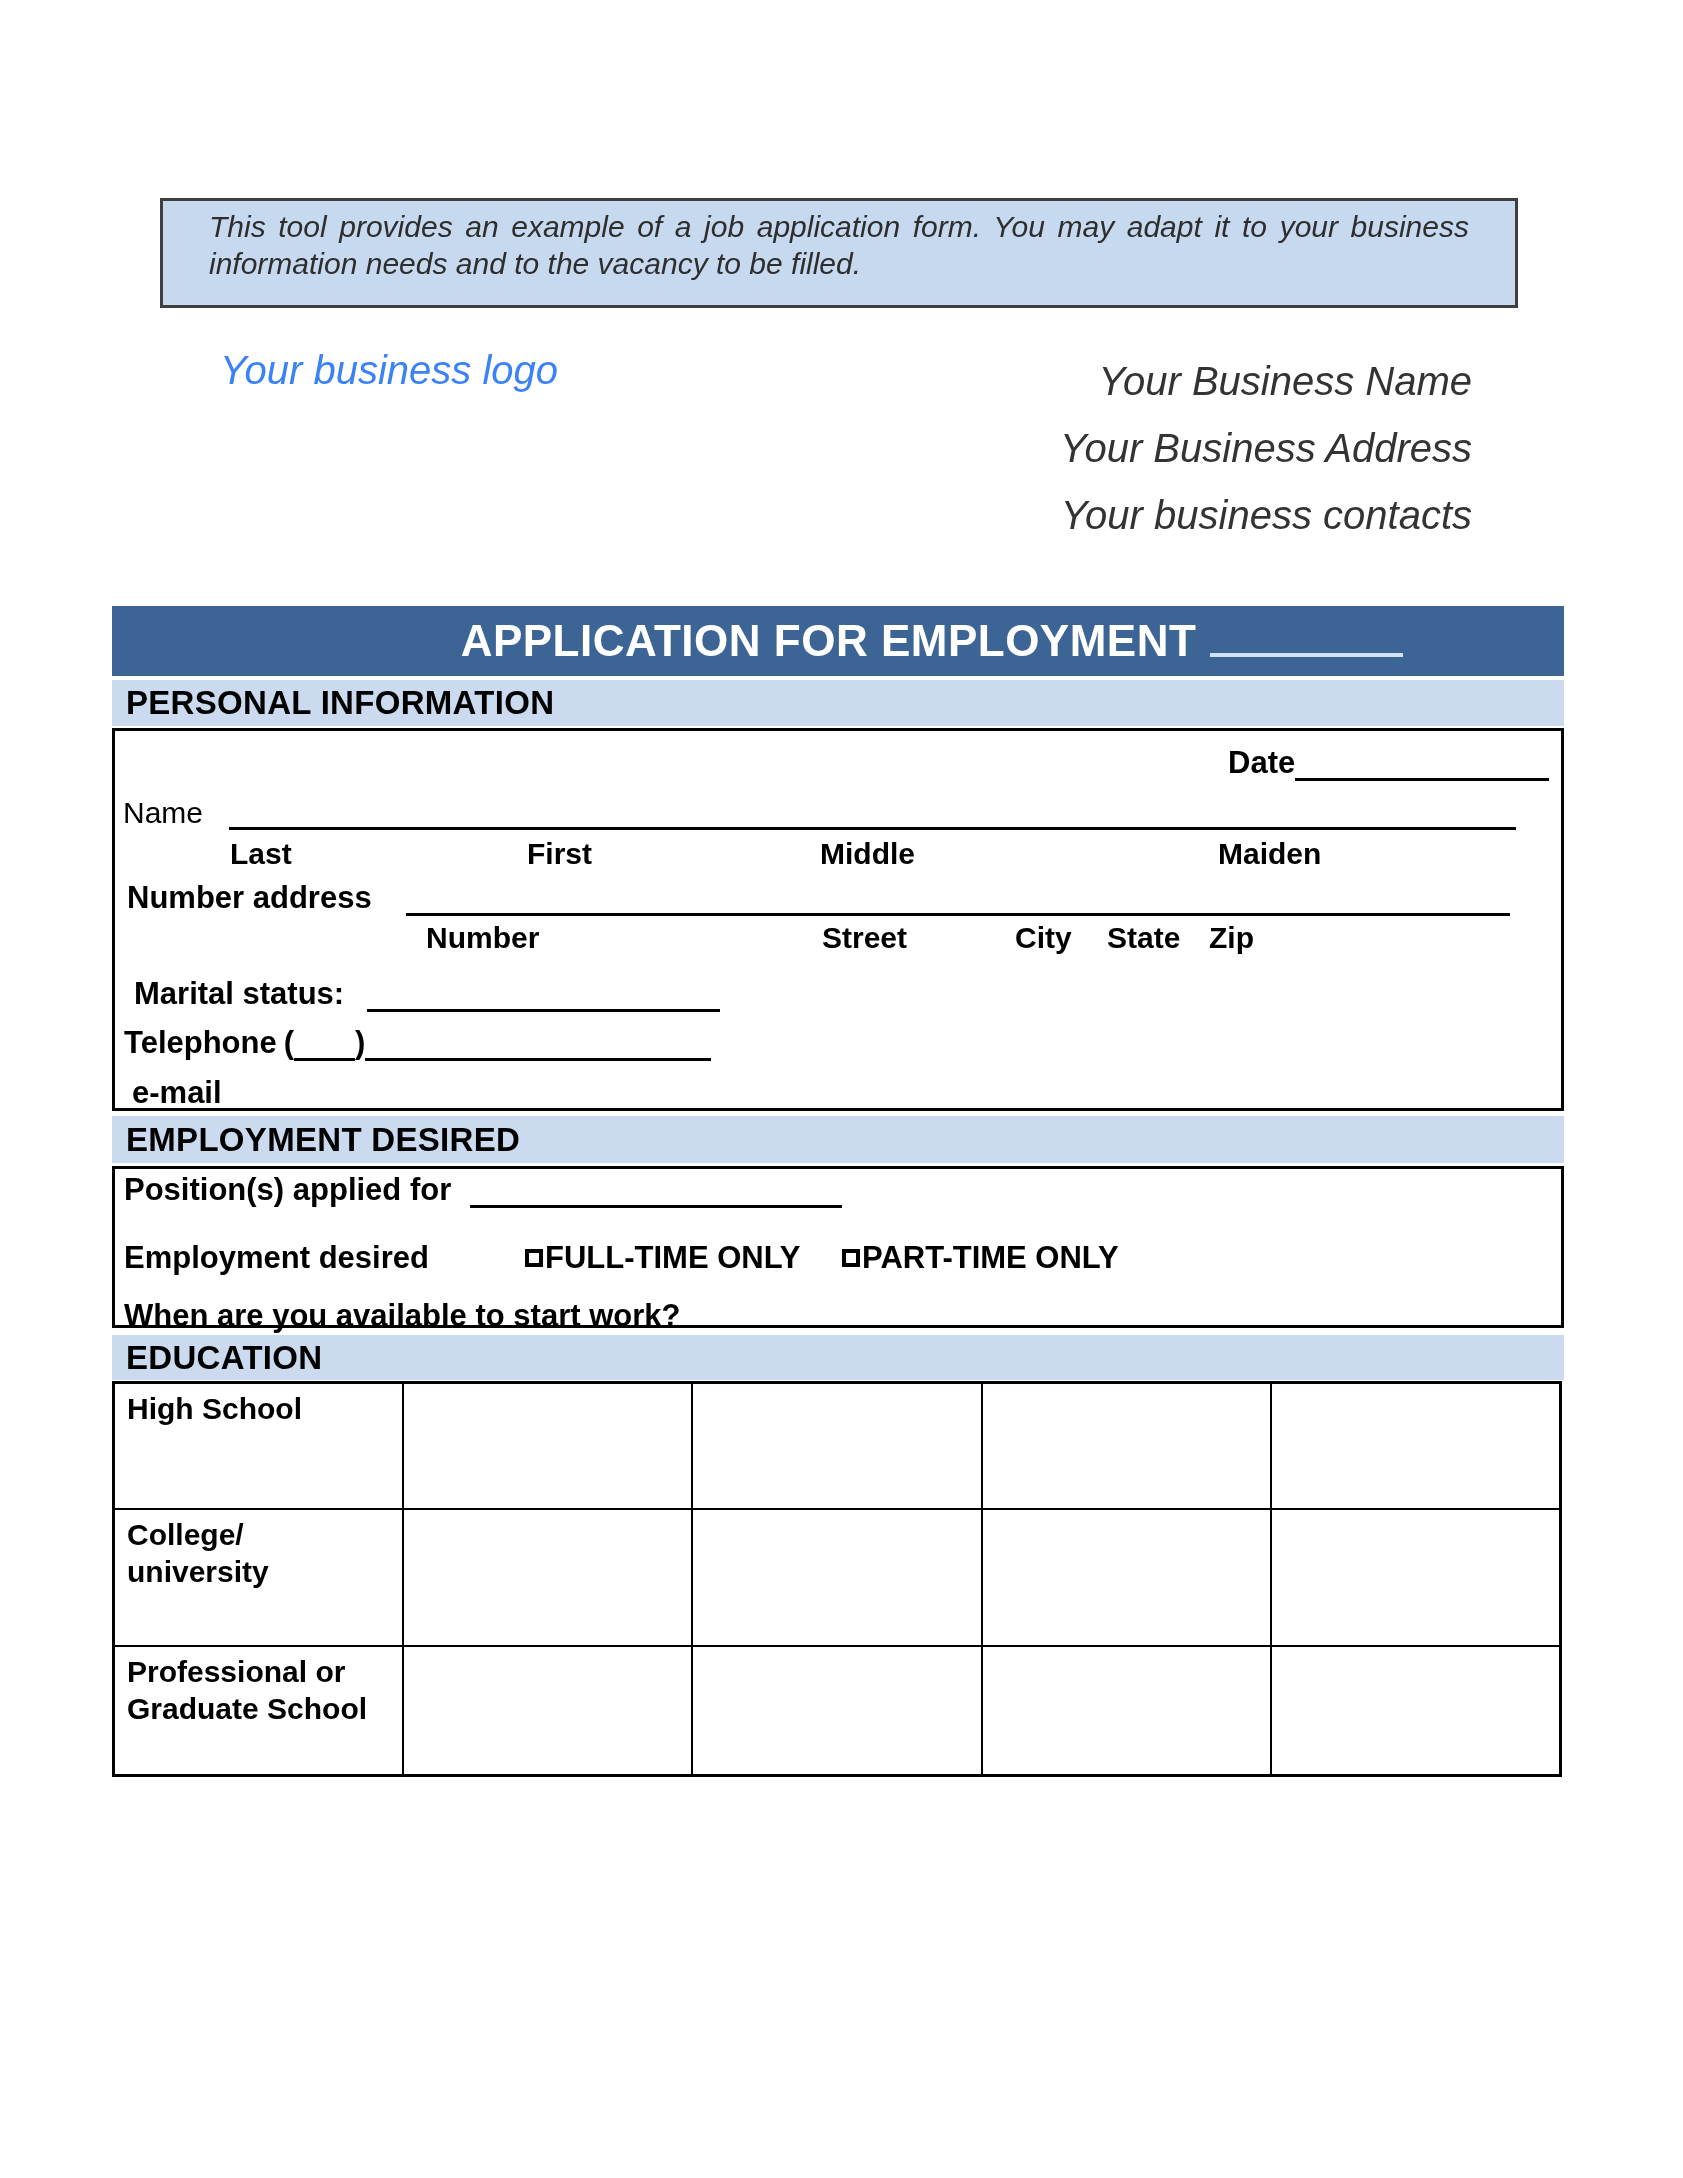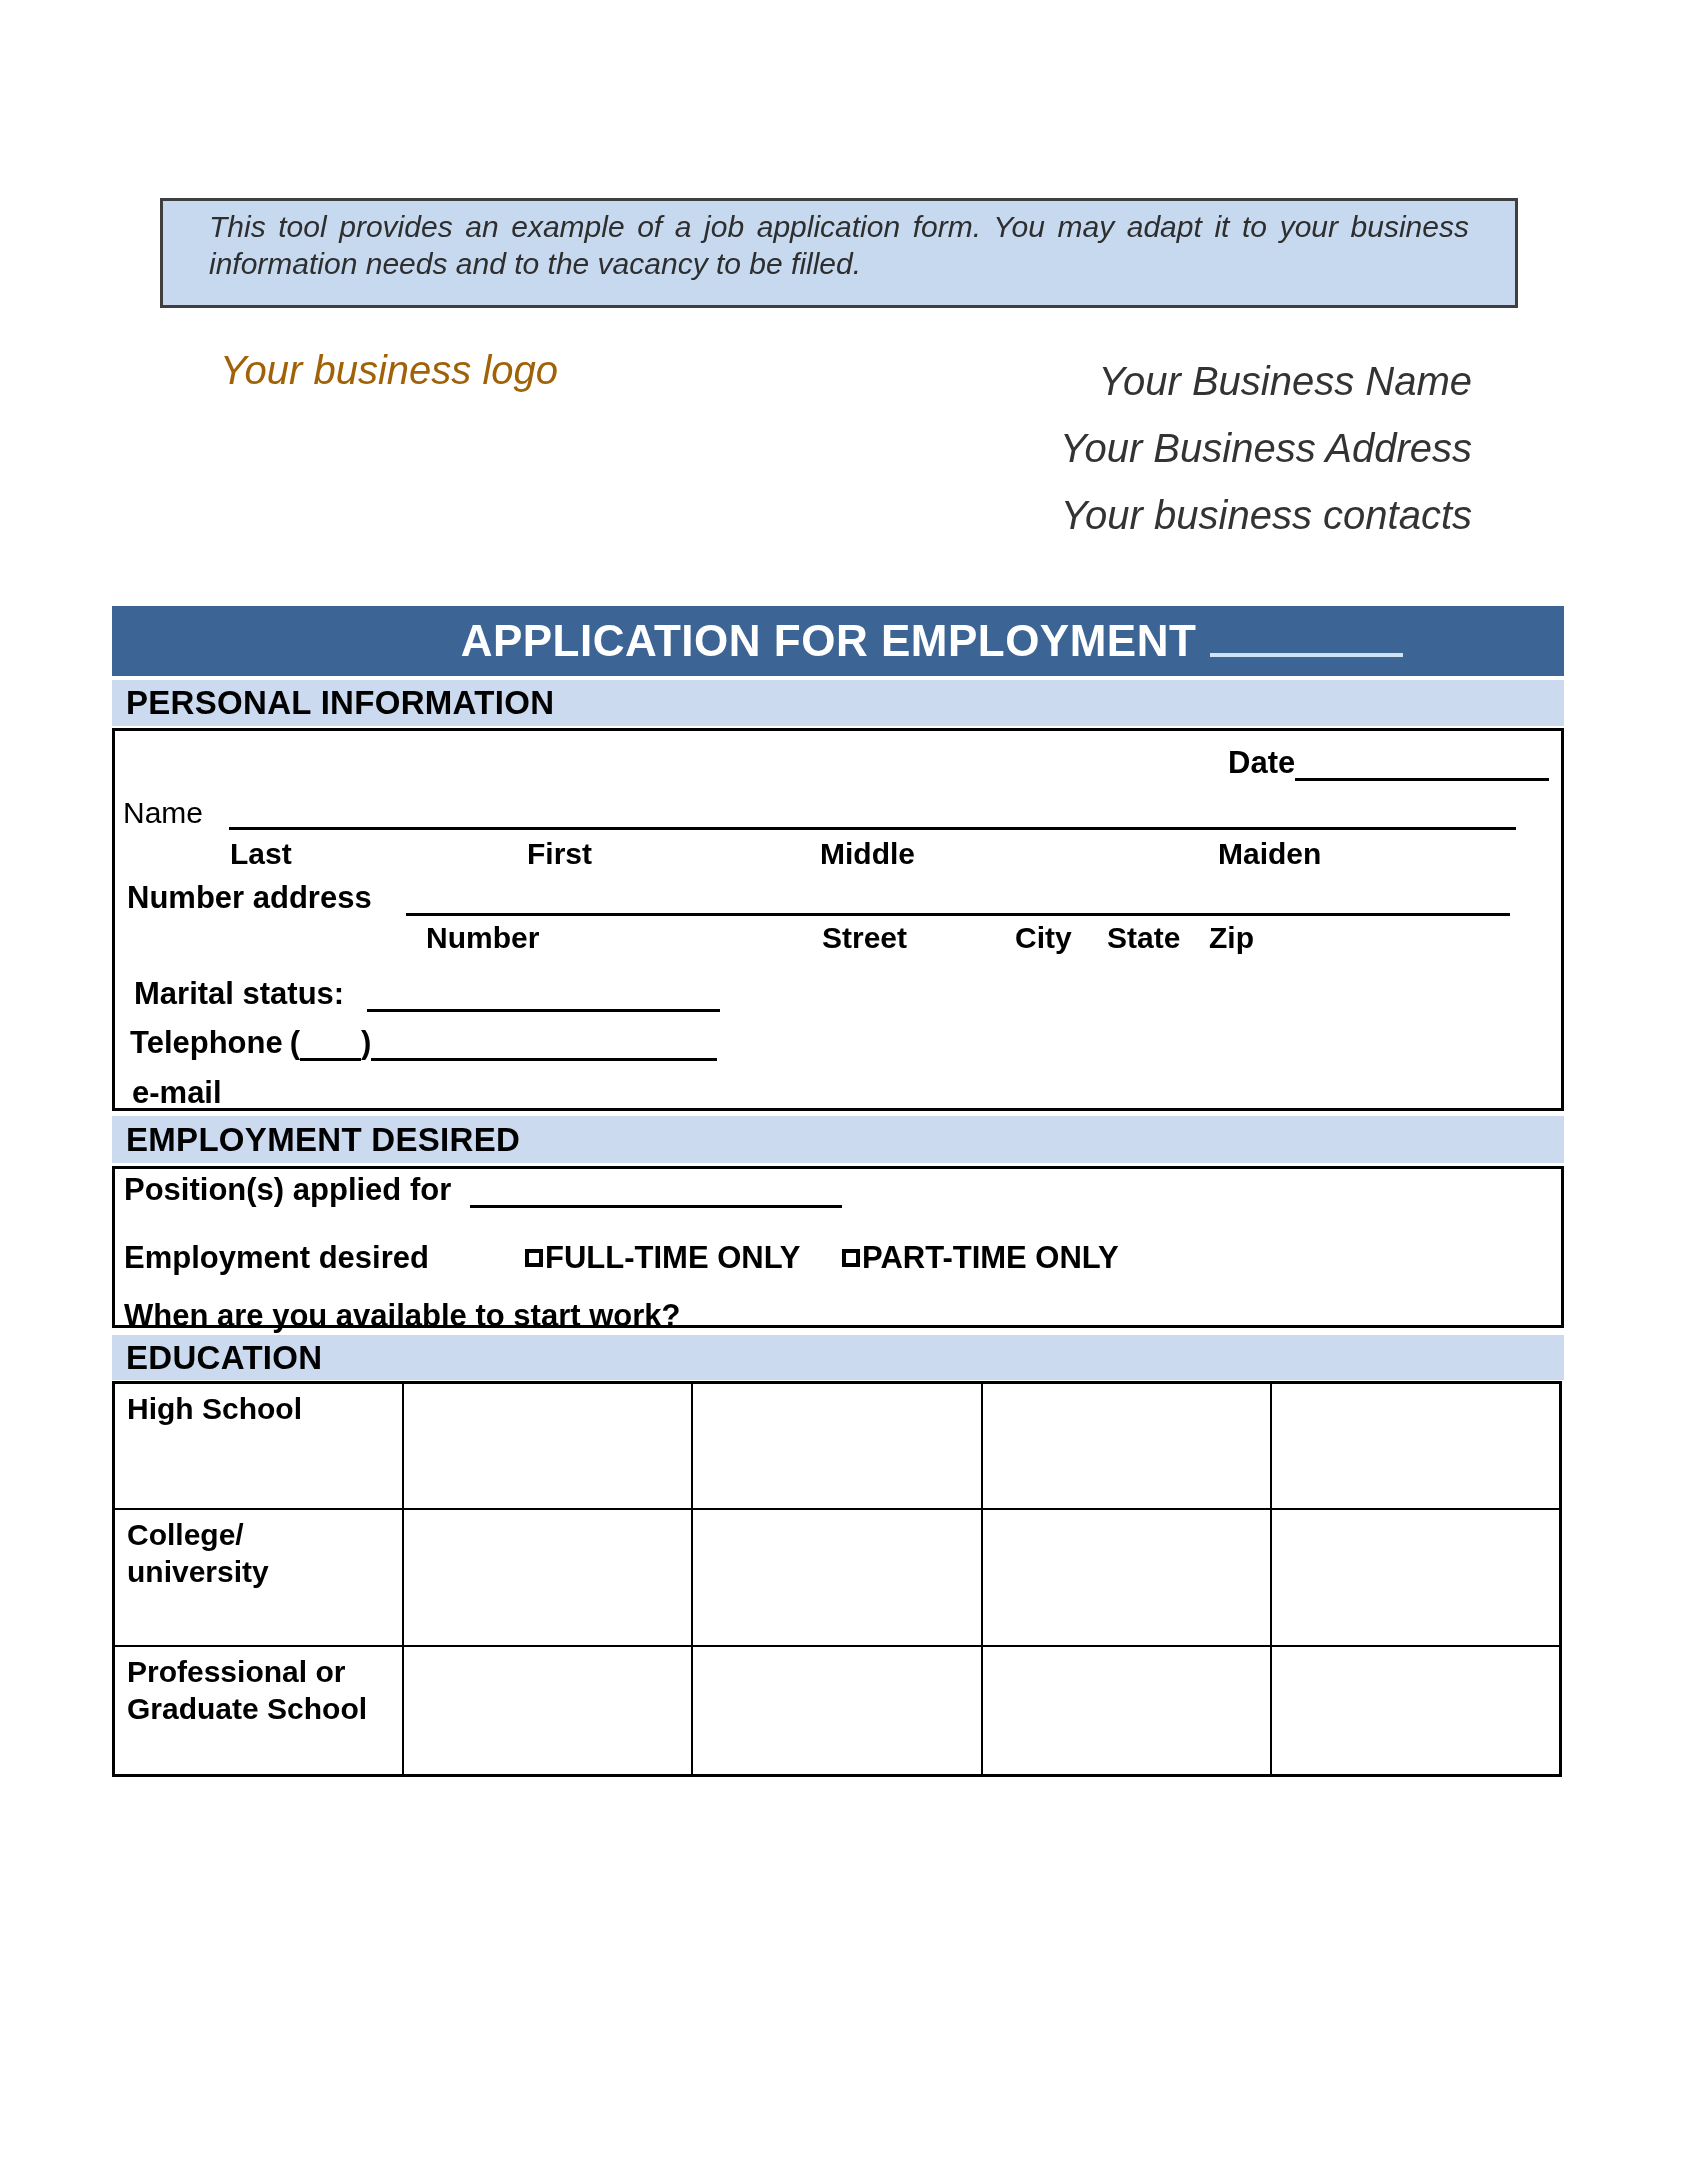--- a/index.html
+++ b/index.html
@@ -27,21 +27,21 @@
     background:var(--note-bg);
     border:3px solid var(--note-border);
     padding:7px 46px 23px 46px;
     font-style:italic;font-size:30px;line-height:37px;
     color:#2e2e2e;text-align:justify;
   }
 
   
   .logo-text{
     position:absolute;left:220px;top:348px;
-    font-style:italic;font-weight:300;font-size:40px;color:#a16207;
+    font-style:italic;font-weight:300;font-size:40px;color:#3b82f6;
   }
   .biz-block{
     position:absolute;right:211px;top:348px;text-align:right;
     font-style:italic;font-weight:300;font-size:40px;color:#333;
   }
   .biz-block span{display:block;line-height:67px;}
 
   
   .form{position:absolute;left:112px;top:606px;width:1452px;}
   .title-band{
@@ -84,21 +84,21 @@
   .r-name{top:63px;left:8px;right:45px;height:36px;}
   .r-name .lbl-reg{padding-right:26px;}
   .r-name .u{flex:1;}
   .subrow-name{top:106px;}
   .r-addr{top:149px;left:12px;right:51px;height:36px;}
   .r-addr .lbl{padding-right:34px;}
   .r-addr .u{flex:1;}
   .subrow-addr{top:190px;}
   .r-marital{top:245px;left:19px;height:36px;}
   .r-marital .lbl{padding-right:23px;}
-  .r-phone{top:294px;left:15px;height:36px;}
+  .r-phone{top:294px;left:9px;height:36px;}
   .r-phone .paren{font-weight:bold;font-size:31px;}
   .r-phone .lbl{padding-right:7px;}
   .r-email{top:344px;left:17px;height:36px;}
   .r-email .lbl{padding-right:9px;}
 
   
   .r-position{top:1px;left:9px;height:38px;justify-content:space-between;}
   .r-position .lbl{padding-right:19px;}
   .r-desired{top:71px;left:0;right:0;height:36px;}
   .r-desired .lbl{position:absolute;left:9px;bottom:0;}

